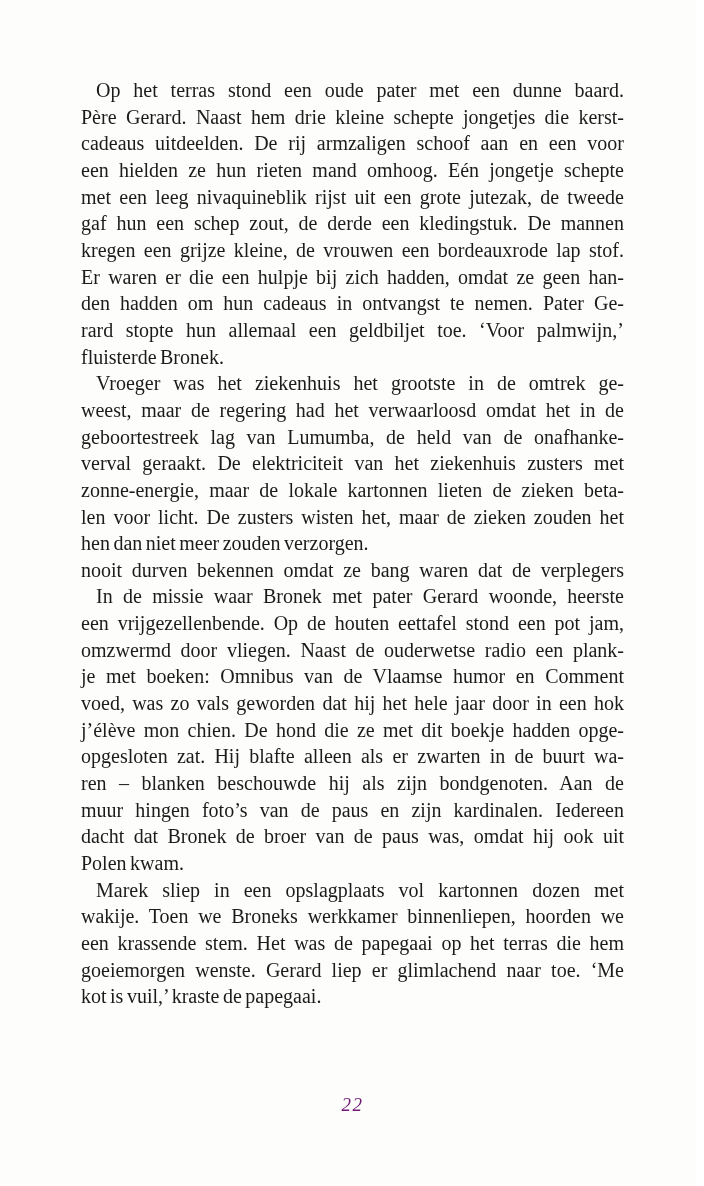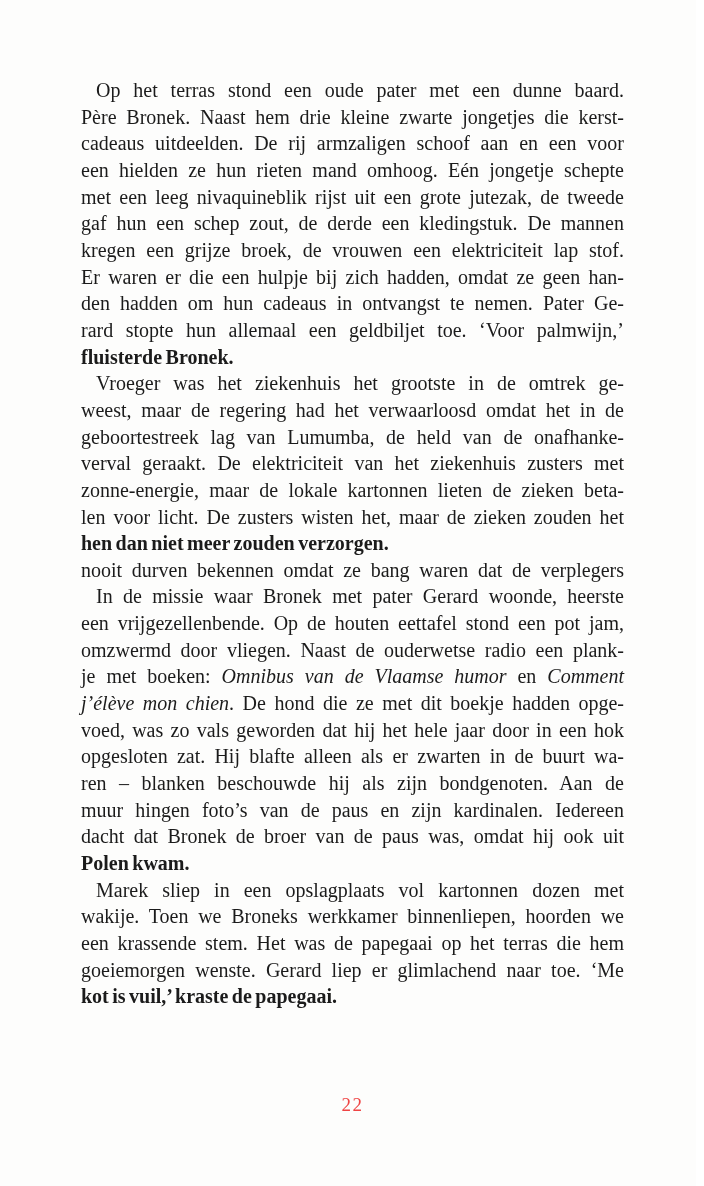--- a/index.html
+++ b/index.html
@@ -25,68 +25,69 @@
     line-height: 26.65px;
     word-spacing: -1.5px;
   }
   .para { margin: 0; }
   .line {
     text-align: justify;
     text-align-last: justify;
     white-space: normal;
   }
   .line.first-line { text-indent: 15px; }
-  .line.para-end { text-align-last: left; font-weight: bold; }
-  .it { font-style: italic; }
+  .line.para-end { text-align-last: left; }
+  .it { }
   .page-number {
     position: absolute;
     top: 1094px;
     left: 81px;
     width: 543px;
     text-align: center;
     font-size: 19px;
     letter-spacing: 1.5px;
-    color: #ef4444;
+    color: #701a75;
+    font-style: italic;
   }
 </style>
 </head>
 <body>
 
 <div class="scan-page">
   <div class="text-block" id="text-block">
       <div class="para">
         <div class="line first-line"><span>Op het terras stond een oude pater met een dunne baard.</span></div>
-        <div class="line"><span>Père Bronek. Naast hem drie kleine zwarte jongetjes die kerst-</span></div>
+        <div class="line"><span>Père Gerard. Naast hem drie kleine schepte jongetjes die kerst-</span></div>
         <div class="line"><span>cadeaus uitdeelden. De rij armzaligen schoof aan en een voor</span></div>
         <div class="line"><span>een hielden ze hun rieten mand omhoog. Eén jongetje schepte</span></div>
         <div class="line"><span>met een leeg nivaquineblik rijst uit een grote jutezak, de tweede</span></div>
         <div class="line"><span>gaf hun een schep zout, de derde een kledingstuk. De mannen</span></div>
-        <div class="line"><span>kregen een grijze broek, de vrouwen een elektriciteit lap stof.</span></div>
+        <div class="line"><span>kregen een grijze kleine, de vrouwen een bordeauxrode lap stof.</span></div>
         <div class="line"><span>Er waren er die een hulpje bij zich hadden, omdat ze geen han-</span></div>
         <div class="line"><span>den hadden om hun cadeaus in ontvangst te nemen. Pater Ge-</span></div>
         <div class="line"><span>rard stopte hun allemaal een geldbiljet toe. ‘Voor palmwijn,’</span></div>
         <div class="line para-end"><span>fluisterde Bronek.</span></div>
       </div>
       <div class="para">
         <div class="line first-line"><span>Vroeger was het ziekenhuis het grootste in de omtrek ge-</span></div>
         <div class="line"><span>weest, maar de regering had het verwaarloosd omdat het in de</span></div>
         <div class="line"><span>geboortestreek lag van Lumumba, de held van de onafhanke-</span></div>
         <div class="line"><span>verval geraakt. De elektriciteit van het ziekenhuis zusters met</span></div>
         <div class="line"><span>zonne-energie, maar de lokale kartonnen lieten de zieken beta-</span></div>
         <div class="line"><span>len voor licht. De zusters wisten het, maar de zieken zouden het</span></div>
         <div class="line para-end"><span>hen dan niet meer zouden verzorgen.</span></div>
         <div class="line"><span>nooit durven bekennen omdat ze bang waren dat de verplegers</span></div>
       </div>
       <div class="para">
         <div class="line first-line"><span>In de missie waar Bronek met pater Gerard woonde, heerste</span></div>
         <div class="line"><span>een vrijgezellenbende. Op de houten eettafel stond een pot jam,</span></div>
         <div class="line"><span>omzwermd door vliegen. Naast de ouderwetse radio een plank-</span></div>
         <div class="line"><span>je met boeken: </span><span class="it">Omnibus van de Vlaamse humor</span><span> en </span><span class="it">Comment</span></div>
+        <div class="line"><span>voed, was zo vals geworden dat hij het hele jaar door in een hok</span></div>
         <div class="line"><span class="it">j’élève mon chien</span><span>. De hond die ze met dit boekje hadden opge-</span></div>
-        <div class="line"><span>voed, was zo vals geworden dat hij het hele jaar door in een hok</span></div>
         <div class="line"><span>opgesloten zat. Hij blafte alleen als er zwarten in de buurt wa-</span></div>
         <div class="line"><span>ren – blanken beschouwde hij als zijn bondgenoten. Aan de</span></div>
         <div class="line"><span>muur hingen foto’s van de paus en zijn kardinalen. Iedereen</span></div>
         <div class="line"><span>dacht dat Bronek de broer van de paus was, omdat hij ook uit</span></div>
         <div class="line para-end"><span>Polen kwam.</span></div>
       </div>
       <div class="para">
         <div class="line first-line"><span>Marek sliep in een opslagplaats vol kartonnen dozen met</span></div>
         <div class="line"><span>wakije. Toen we Broneks werkkamer binnenliepen, hoorden we</span></div>
         <div class="line"><span>een krassende stem. Het was de papegaai op het terras die hem</span></div>

